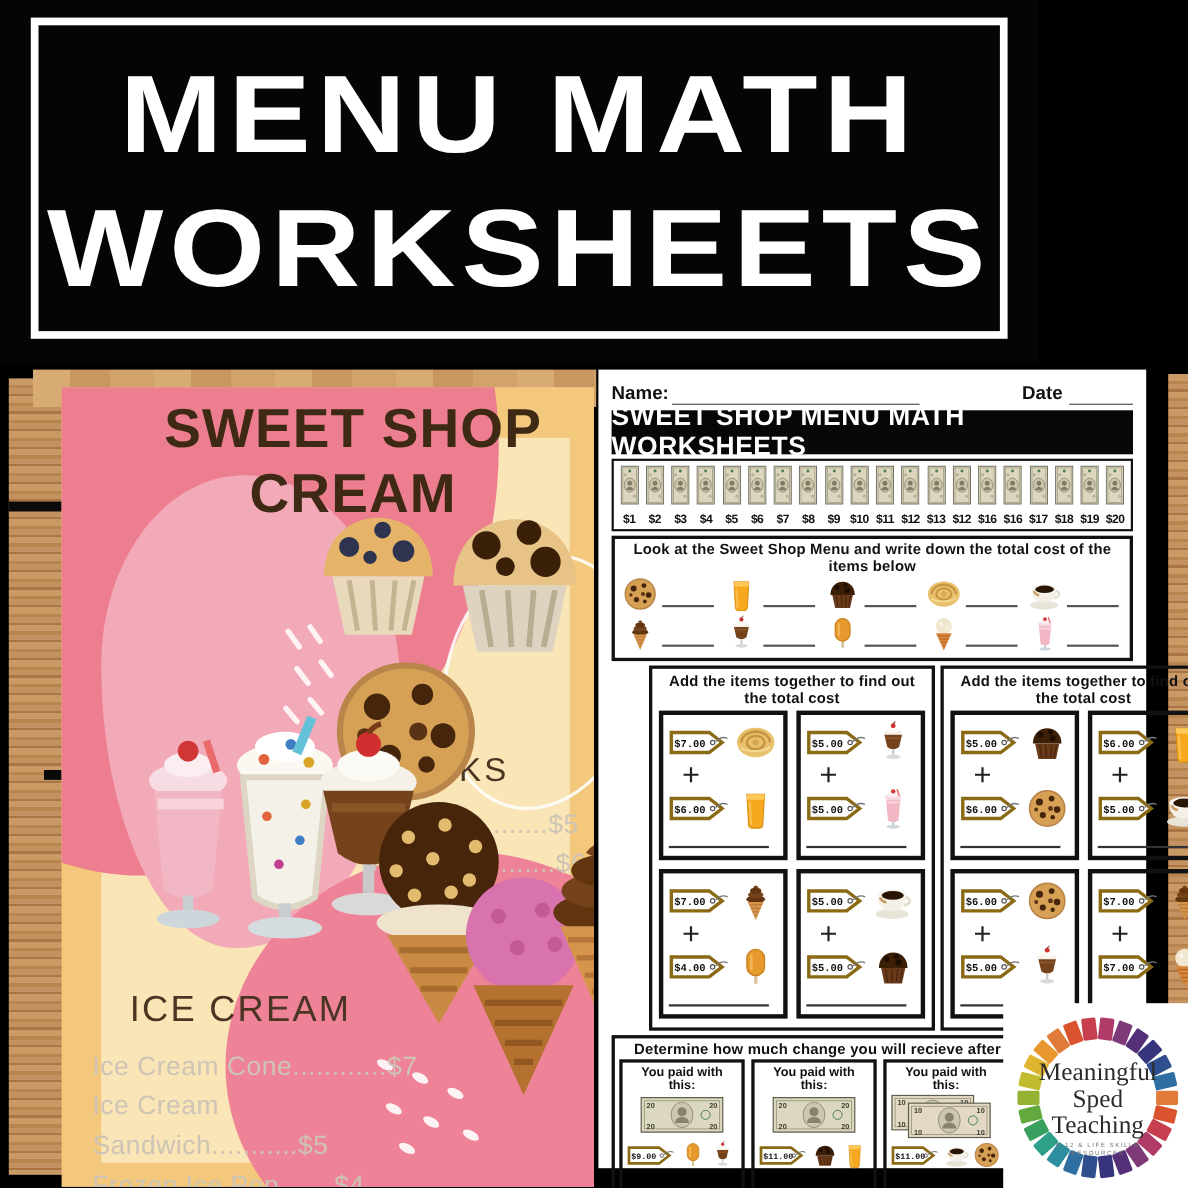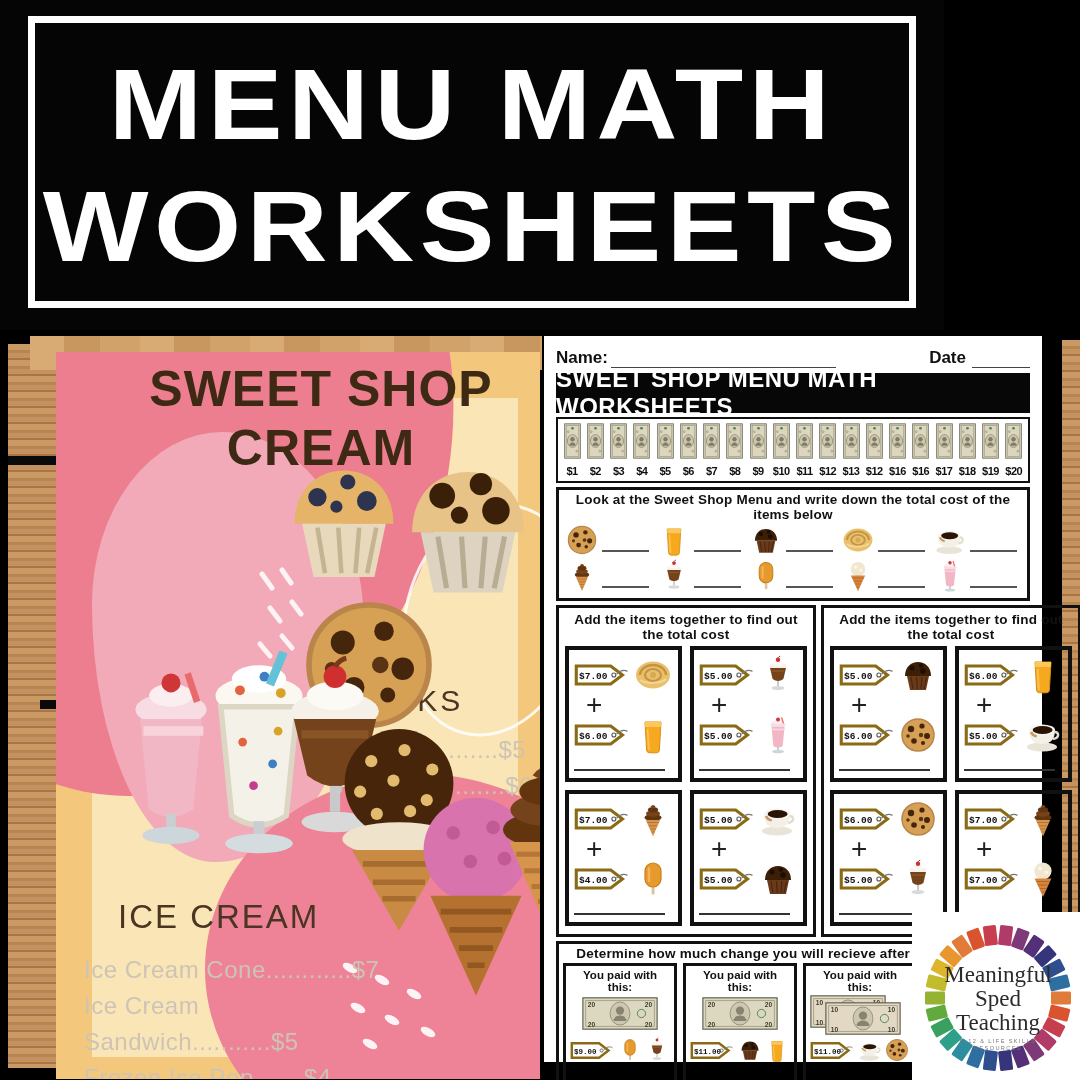--- a/index.html
+++ b/index.html
@@ -56,21 +56,21 @@
              justify-content:center;font-size:24px;font-weight:800;letter-spacing:.5px;}
   .money{margin-top:4px;border:2px solid #111;display:flex;justify-content:space-between;
          padding:3px 3px 1px;height:58px;box-sizing:content-box;}
   .money-cell{width:22px;text-align:center;}
   .money-cell .lbl{font-size:11px;font-weight:700;letter-spacing:-.5px;display:block;margin-top:1px;}
   .sec1{margin-top:4px;border:3px solid #111;padding:2px 4px 4px;}
   .instr{font-size:13.5px;font-weight:600;text-align:center;letter-spacing:.2px;}
   .sec1-row{display:flex;}
   .sec1-cell{width:20%;display:flex;align-items:flex-end;padding:1px 2px;box-sizing:border-box;}
   .blankline{flex:1;max-width:50px;border-bottom:2px solid #555;height:24px;margin:0 4px 5px 3px;}
-  .panels{margin-top:4px;display:flex;gap:5px;}
+  .panels{margin-top:4px;display:flex;gap:5px;margin-left:34px;}
   .panel{flex:1;border:3px solid #111;padding:3px 6px 8px;}
   .panel .instr{margin:1px 0 4px;}
   .pgrid{display:grid;grid-template-columns:1fr 1fr;gap:8px;}
   .prob{border:4px solid #111;padding:5px 5px 7px;height:116px;display:flex;flex-direction:column;}
   .prow{display:flex;align-items:center;gap:1px;}
   .plus{font-size:28px;font-weight:300;color:#222;margin:-4px 0 -4px 12px;line-height:1;}
   .ansline{margin-top:auto;border-bottom:2px solid #333;width:92%;}
   .change{margin-top:4px;border:3px solid #111;padding:2px 4px 5px;}
   .cboxes{display:flex;gap:6px;margin-top:2px;}
   .cbox{flex:1;border:3px solid #111;padding:3px 4px 5px;height:118px;display:flex;flex-direction:column;}

